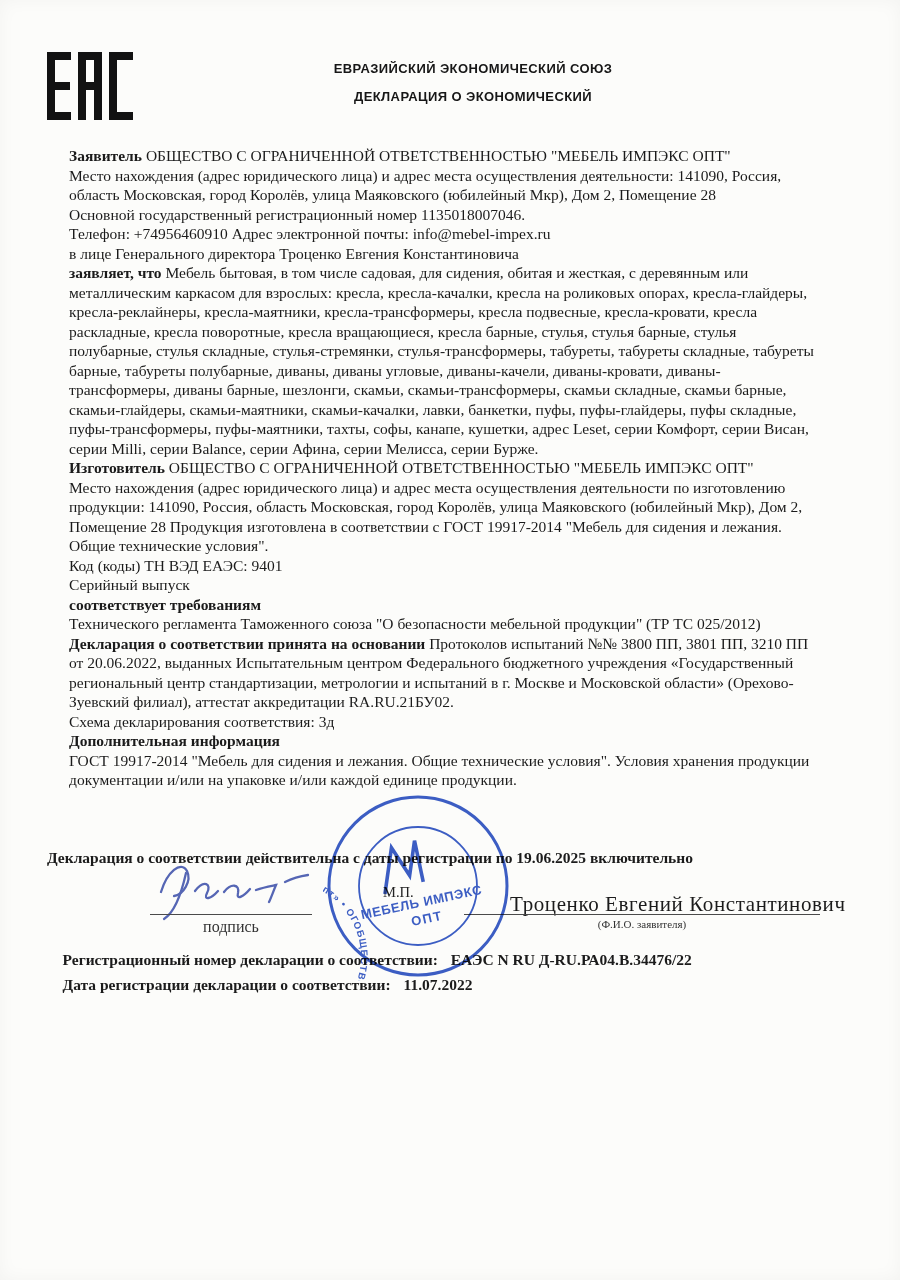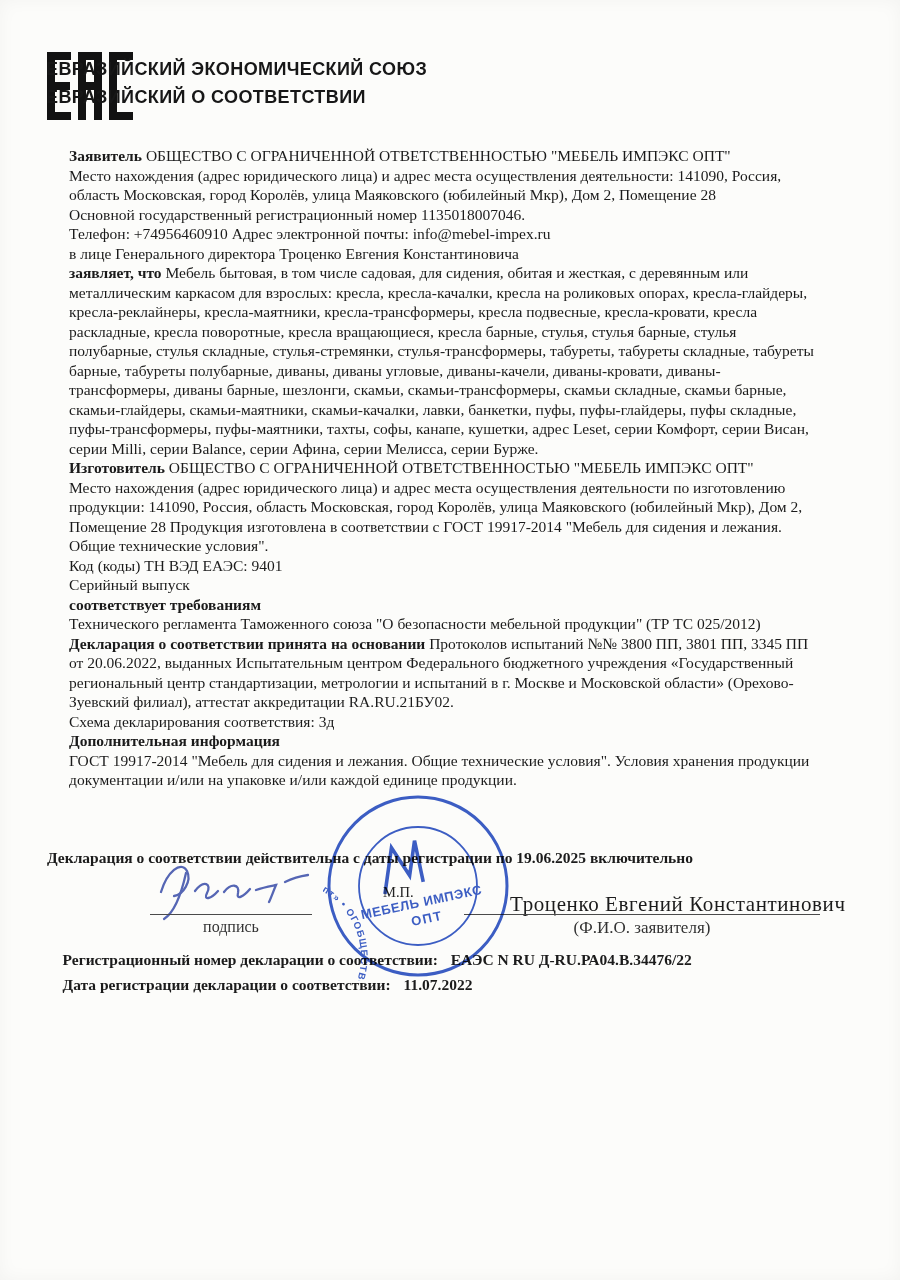--- a/index.html
+++ b/index.html
@@ -4,37 +4,37 @@
 <style>
   html,body{margin:0;padding:0;background:#e8e8e8;}
   .page{
     position:relative;width:900px;height:1280px;margin:0 auto;
     background:#fcfcfa;overflow:hidden;
     font-family:"Liberation Serif","DejaVu Serif",serif;color:#1b1b1b;
     box-shadow:inset 0 0 18px rgba(0,0,0,0.04);
   }
   
   .eac-logo{position:absolute;left:47px;top:52px;}
-  .titles{position:absolute;left:46px;top:55px;width:854px;text-align:left;
+  .titles{position:absolute;left:46px;top:55px;width:854px;text-align:center;
     font-family:"Liberation Sans","DejaVu Sans",sans-serif;font-weight:bold;
-    font-size:18px;line-height:28px;color:#171717;letter-spacing:.4px;}
+    font-size:13px;line-height:28px;color:#171717;letter-spacing:.4px;}
   
   .doc-body{position:absolute;left:47px;top:146px;width:828px;
     font-size:15.5px;line-height:19.5px;}
   .doc-body .line{white-space:pre;margin-left:22px;}
   .b{font-weight:bold;}
   .validity{position:absolute;left:47px;top:849px;font-size:15.5px;font-weight:bold;white-space:pre;}
   
   .sig-svg{position:absolute;left:145px;top:846px;}
   .sig-line{position:absolute;left:150px;top:914px;width:162px;border-top:1.6px solid #4a4a4a;}
   .sig-caption{position:absolute;left:150px;top:918px;width:162px;text-align:center;font-size:16px;color:#333;}
   .mp-label{position:absolute;left:383px;top:884px;font-size:14.5px;color:#222;}
   .fio-name{position:absolute;left:510px;top:892px;font-size:21px;letter-spacing:.6px;}
   .fio-line{position:absolute;left:464px;top:914px;width:356px;border-top:1.6px solid #4a4a4a;}
-  .fio-caption{position:absolute;left:464px;top:918px;width:356px;text-align:center;font-size:17px;color:#333;}
+  .fio-caption{position:absolute;left:464px;top:918px;width:356px;text-align:center;font-size:11px;color:#333;}
   .reg-line{position:absolute;left:47px;font-size:15.5px;font-weight:bold;white-space:pre;}
   .reg-line .val{margin-left:9px;}
   
   .stamp{position:absolute;left:323px;top:791px;mix-blend-mode:multiply;opacity:.93;}
   .stamp text{font-family:"Liberation Sans","DejaVu Sans",sans-serif;}
 </style>
 </head>
 <body>
 
 <div class="page">
@@ -53,21 +53,21 @@
       <rect x="31" y="30" width="24" height="8"></rect>
 
       <rect x="62" y="0" width="8" height="68"></rect>
       <rect x="62" y="0" width="24" height="8"></rect>
       <rect x="62" y="60" width="24" height="8"></rect>
     </g>
   </svg>
 
   <div class="titles">
     <div>ЕВРАЗИЙСКИЙ ЭКОНОМИЧЕСКИЙ СОЮЗ</div>
-    <div>ЕВРАЗИЙСКИЙ О СООТВЕТСТВИИ</div>
+    <div>ДЕКЛАРАЦИЯ О ЭКОНОМИЧЕСКИЙ</div>
   </div>
 
   <div class="doc-body">
       <div class="line"><span class="b">Заявитель </span><span>ОБЩЕСТВО С ОГРАНИЧЕННОЙ ОТВЕТСТВЕННОСТЬЮ "МЕБЕЛЬ ИМПЭКС ОПТ"</span></div>
       <div class="line"><span>Место нахождения (адрес юридического лица) и адрес места осуществления деятельности: 141090, Россия,</span></div>
       <div class="line"><span>область Московская, город Королёв, улица Маяковского (юбилейный Мкр), Дом 2, Помещение 28</span></div>
       <div class="line"><span>Основной государственный регистрационный номер 1135018007046.</span></div>
       <div class="line"><span>Телефон: +74956460910 Адрес электронной почты: info@mebel-impex.ru</span></div>
       <div class="line"><span>в лице Генерального директора Троценко Евгения Константиновича</span></div>
       <div class="line"><span class="b">заявляет, что </span><span>Мебель бытовая, в том числе садовая, для сидения, обитая и жесткая, с деревянным или</span></div>
@@ -82,21 +82,21 @@
       <div class="line"><span>серии Milli, серии Balance, серии Афина, серии Мелисса, серии Бурже.</span></div>
       <div class="line"><span class="b">Изготовитель </span><span>ОБЩЕСТВО С ОГРАНИЧЕННОЙ ОТВЕТСТВЕННОСТЬЮ "МЕБЕЛЬ ИМПЭКС ОПТ"</span></div>
       <div class="line"><span>Место нахождения (адрес юридического лица) и адрес места осуществления деятельности по изготовлению</span></div>
       <div class="line"><span>продукции: 141090, Россия, область Московская, город Королёв, улица Маяковского (юбилейный Мкр), Дом 2,</span></div>
       <div class="line"><span>Помещение 28 Продукция изготовлена в соответствии с ГОСТ 19917-2014 "Мебель для сидения и лежания.</span></div>
       <div class="line"><span>Общие технические условия".</span></div>
       <div class="line"><span>Код (коды) ТН ВЭД ЕАЭС: 9401</span></div>
       <div class="line"><span>Серийный выпуск</span></div>
       <div class="line"><span class="b">соответствует требованиям</span></div>
       <div class="line"><span>Технического регламента Таможенного союза "О безопасности мебельной продукции" (ТР ТС 025/2012)</span></div>
-      <div class="line"><span class="b">Декларация о соответствии принята на основании </span><span>Протоколов испытаний №№ 3800 ПП, 3801 ПП, 3345 ПП</span></div>
+      <div class="line"><span class="b">Декларация о соответствии принята на основании </span><span>Протоколов испытаний №№ 3800 ПП, 3801 ПП, 3210 ПП</span></div>
       <div class="line"><span>от 20.06.2022, выданных Испытательным центром Федерального бюджетного учреждения «Государственный</span></div>
       <div class="line"><span>региональный центр стандартизации, метрологии и испытаний в г. Москве и Московской области» (Орехово-</span></div>
       <div class="line"><span>Зуевский филиал), аттестат аккредитации RA.RU.21БУ02.</span></div>
       <div class="line"><span>Схема декларирования соответствия: 3д</span></div>
       <div class="line"><span class="b">Дополнительная информация</span></div>
       <div class="line"><span>ГОСТ 19917-2014 "Мебель для сидения и лежания. Общие технические условия". Условия хранения продукции</span></div>
       <div class="line"><span>документации и/или на упаковке и/или каждой единице продукции.</span></div>
     </div>
 
   <div class="validity">Декларация о соответствии действительна с даты регистрации по 19.06.2025 включительно</div>

